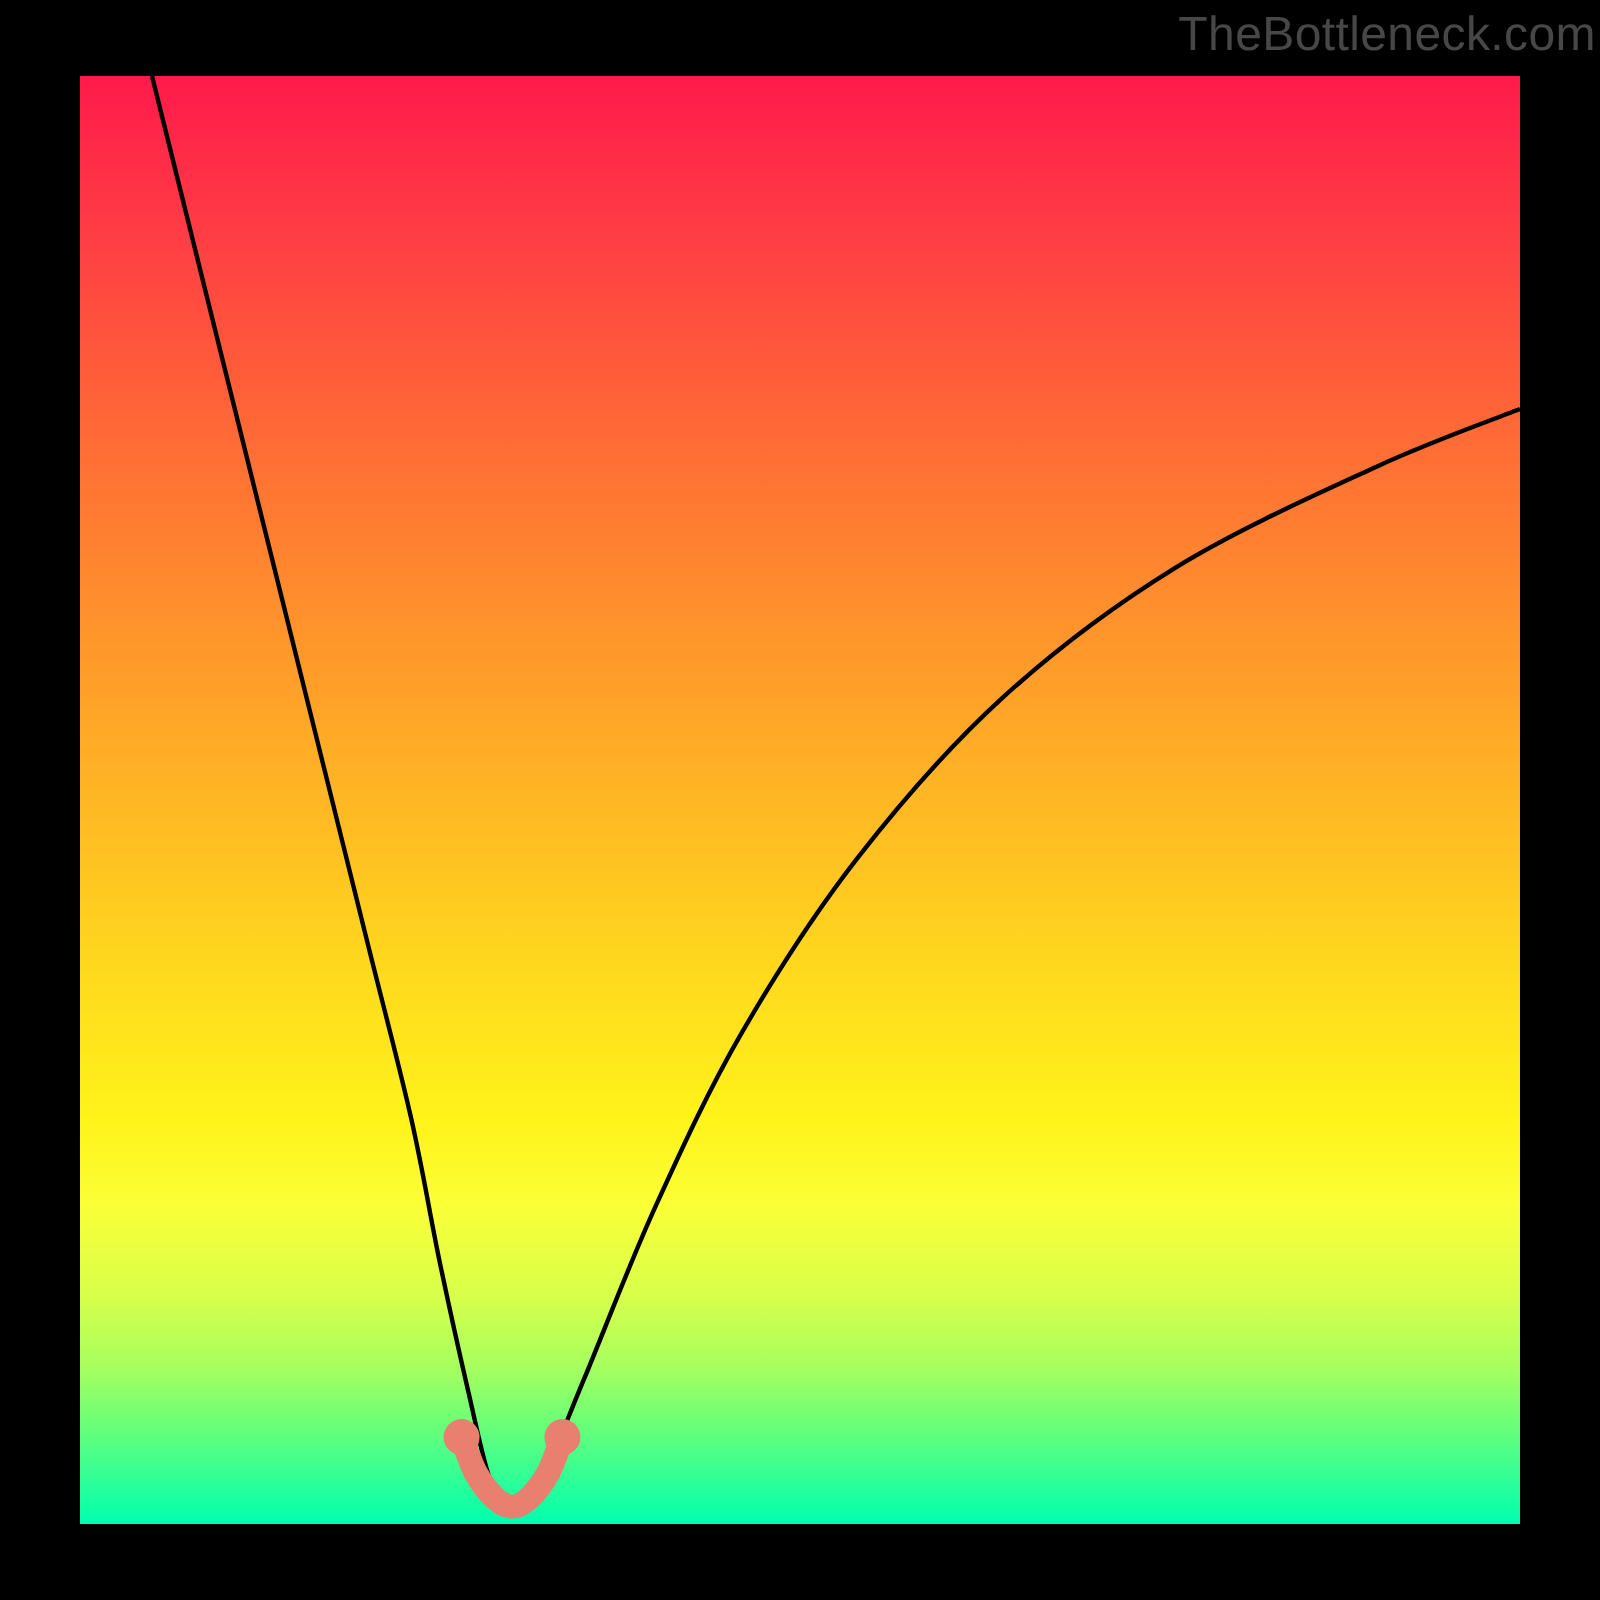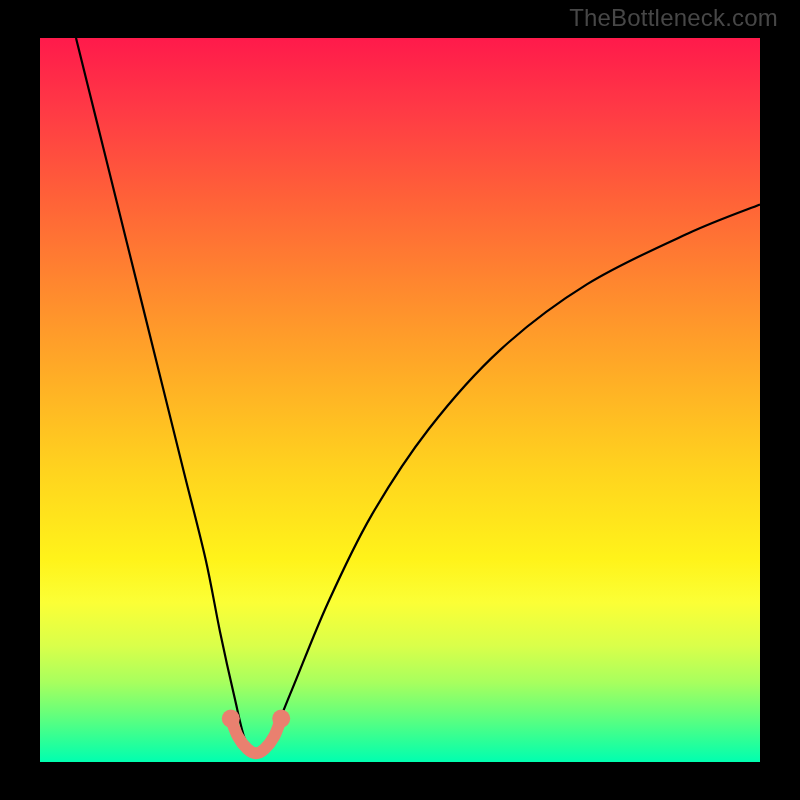--- a/index.html
+++ b/index.html
@@ -31,21 +31,21 @@
       #d9ff4a 84%,
       #a8ff5e 89%,
       #6cff78 93%,
       #2dff97 97%,
       #00ffb0 100%
     );
   }
   .watermark {
     position: absolute;
     top: 4px;
-    right: 22px;
+    right: 2px;
     color: #474747;
     font-size: 24px;
     font-weight: 400;
     letter-spacing: 0.2px;
   }
   svg.curve {
     position: absolute;
     left: 0; top: 0;
   }
   .salmon-dot {

